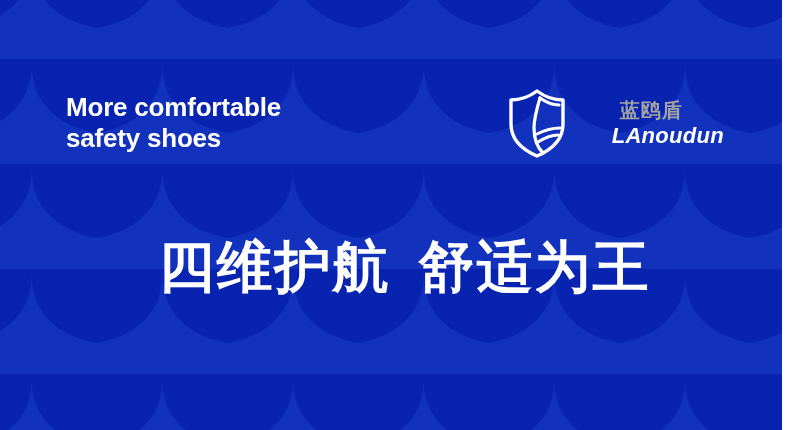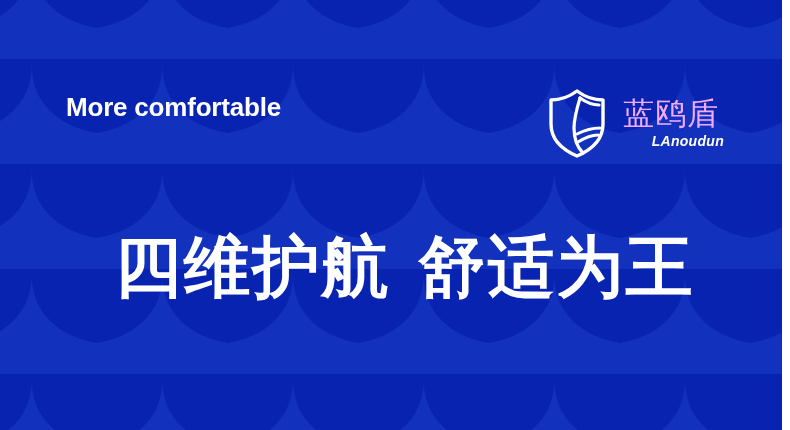--- a/index.html
+++ b/index.html
@@ -68,46 +68,46 @@
     height: 70px;
   }
   .logo-wordmark {
     display: flex;
     flex-direction: column;
     align-items: center;
     justify-content: center;
     line-height: 1;
   }
   .logo-cn {
-    color: #f0abfc;
-    font-size: 31px;
-    font-weight: normal;
+    color: #a3a3a3;
+    font-size: 20px;
+    font-weight: bold;
     letter-spacing: 1px;
     white-space: nowrap;
   }
   .logo-en {
     color: #ffffff;
-    font-size: 14px;
+    font-size: 22px;
     font-weight: bold;
     font-style: italic;
     letter-spacing: 0.3px;
     margin-top: 5px;
     white-space: nowrap;
     margin-left: 33px;
   }
 
   
   .headline {
     position: absolute;
     left: 0;
     right: 0;
     top: 216px;
     text-align: center;
     color: #ffffff;
-    font-size: 67px;
+    font-size: 56px;
     font-weight: bold;
     line-height: 102px;
     letter-spacing: 2px;
     white-space: nowrap;
     padding-left: 27px;
   }
   .headline .seg-gap {
     display: inline-block;
     width: 28px;
   }
@@ -130,20 +130,21 @@
                    C 36 68, 66 46, 66 6 Z" fill="#1231bd"></path>
         </pattern>
       </defs>
       <rect x="0" y="0" width="790" height="430" fill="#0723b0"></rect>
       <rect x="0" y="0" width="790" height="430" fill="url(#archTile)"></rect>
     </svg>
   </div>
 
   <div class="eng-block">
     <span class="eng-line">More comfortable</span>
+    <span class="eng-line">safety shoes</span>
   </div>
 
   <div class="logo-lockup">
     <span class="logo-mark">
       <svg viewBox="0 0 60 70" aria-hidden="true">
 
         <path d="M30 3 C22 9, 12 12, 4 12 L4 36 C4 52, 16 62, 30 68 C44 62, 56 52, 56 36 L56 12 C48 12, 38 9, 30 3 Z" fill="none" stroke="#ffffff" stroke-width="3.4" stroke-linejoin="round"></path>
 
         <path d="M33 10 C30 20, 27 30, 27 40 C27 52, 31 60, 36 65" fill="none" stroke="#ffffff" stroke-width="3.2" stroke-linecap="round"></path>
         <path d="M33 10 C40 15, 46 17, 52 17" fill="none" stroke="#ffffff" stroke-width="3.2" stroke-linecap="round"></path>

